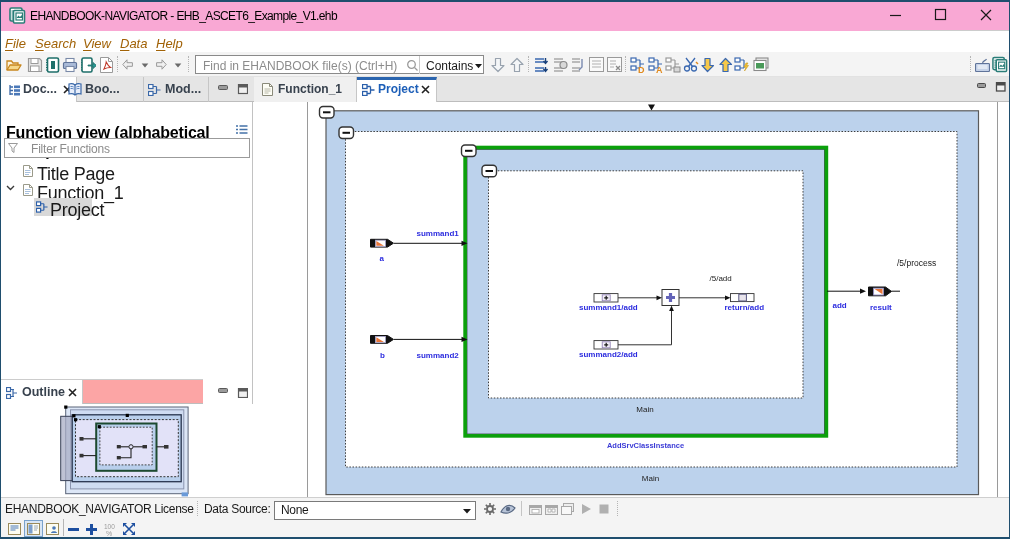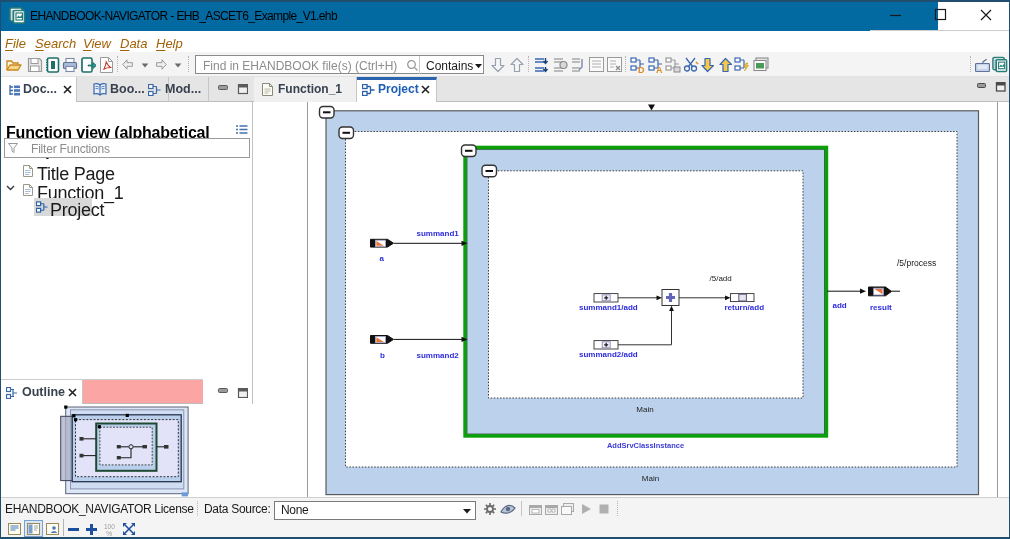--- a/index.html
+++ b/index.html
@@ -1,21 +1,21 @@
 <!DOCTYPE html>
 <html><head>
 <meta charset="utf-8">
 <style>
 * { margin:0; padding:0; box-sizing:border-box; }
 html,body { width:1010px; height:539px; overflow:hidden; }
 body { position:relative; font-family:"Liberation Sans", sans-serif; background:#fff; }
 .abs { position:absolute; }
 #frame { position:absolute; left:0; top:0; width:1010px; height:539px; border:solid #1f4e6e; border-width:2px 1.5px 2px 1.5px; pointer-events:none; z-index:99; }
 
-#titlebar { left:0; top:0; width:938px; height:31px; background:#0369a1; }
+#titlebar { left:0; top:0; width:1010px; height:31px; background:#f9a8d4; }
 #title-text { left:30px; top:9px; font-size:12px; letter-spacing:-0.62px; color:#000; }
 
 #menubar { left:0; top:31px; width:1010px; height:21px; background:#fff; }
 .menu-item { position:absolute; top:5px; font-size:13px; color:#a16207;font-style:italic; }
 .menu-item u { text-decoration:underline; text-underline-offset:2px; }
 
 #toolbar { left:0; top:52px; width:1010px; height:25px; background:#f4f4f4; border-bottom:1px solid #e2e2e2; }
 .tb { position:absolute; top:2px; }
 .tbsep { position:absolute; top:4px; width:1px; height:16px; border-left:1px dotted #b5b5b5; }
 #searchbox { left:195px; top:3px; width:289px; height:19px; background:#fff; border:1px solid #8a8a8a; }
@@ -239,21 +239,21 @@
       <path d="M1 1v10M1 3h3M1 6.5h3M1 10h3" stroke="#3a68a8" stroke-width="1.3" fill="none"></path>
       <rect x="5" y="1.5" width="6" height="2.6" fill="#4a78b8"></rect>
       <rect x="5" y="5.2" width="6" height="2.6" fill="#4a78b8"></rect>
       <rect x="5" y="8.9" width="6" height="2.6" fill="#4a78b8"></rect>
     </svg>
     <span class="abs tabtxt" style="left:23px;top:5px">Doc...</span>
     <svg class="abs" style="left:63px;top:8px" width="9" height="9" viewBox="0 0 9 9">
         <path d="M1 1l7 7M8 1l-7 7" stroke="#222" stroke-width="1.6"></path>
       </svg>
   </div>
-  <div class="tab" style="left:88px;width:81px;border-right:1px solid #c6c6c6">
+  <div class="tab" style="left:63px;width:81px;border-right:1px solid #c6c6c6">
     <svg class="abs" style="left:5px;top:6px" width="14" height="13" viewBox="0 0 14 13">
       <path d="M7 2C5.5 0.8 3 0.5 1 1v10c2-0.5 4.5-0.2 6 1 1.5-1.2 4-1.5 6-1V1c-2-0.5-4.5-0.2-6 1z" fill="#e8eefa" stroke="#3a68a8" stroke-width="1.2"></path>
       <path d="M7 2v10" stroke="#3a68a8" stroke-width="1.2"></path>
       <path d="M2.5 3.5c1.2-0.2 2.4 0 3.2 0.5M2.5 5.5c1.2-0.2 2.4 0 3.2 0.5M8.3 4c0.8-0.5 2-0.7 3.2-0.5M8.3 6c0.8-0.5 2-0.7 3.2-0.5" stroke="#4a78b8" stroke-width="0.9" fill="none"></path>
     </svg>
     <span class="abs tabtxt" style="left:22px;top:5px">Boo...</span>
   </div>
   <div class="tab" style="left:143px;width:66px;border-right:1px solid #c6c6c6">
     <svg class="abs" style="left:5px;top:7px" width="13" height="12" viewBox="0 0 13 12">
       <rect x="0.5" y="0.5" width="4.5" height="4" fill="#fff" stroke="#3a68a8" stroke-width="1.2"></rect>

